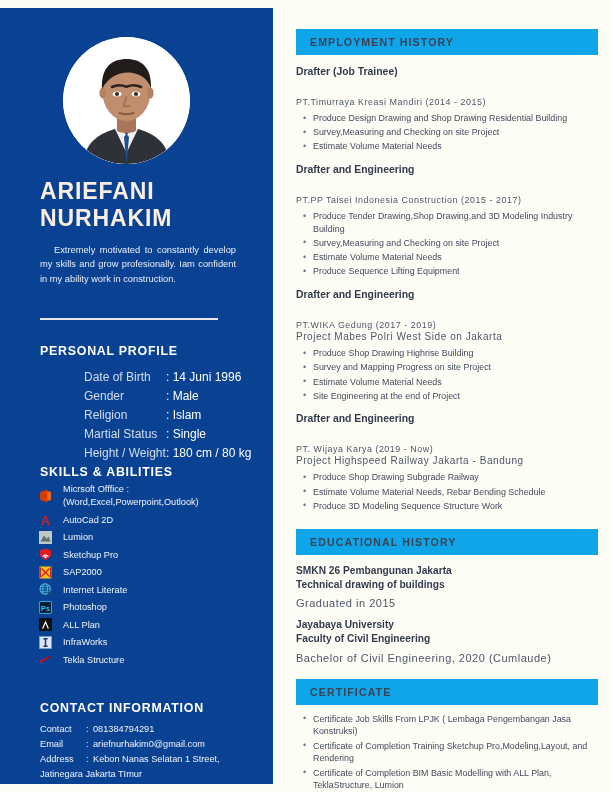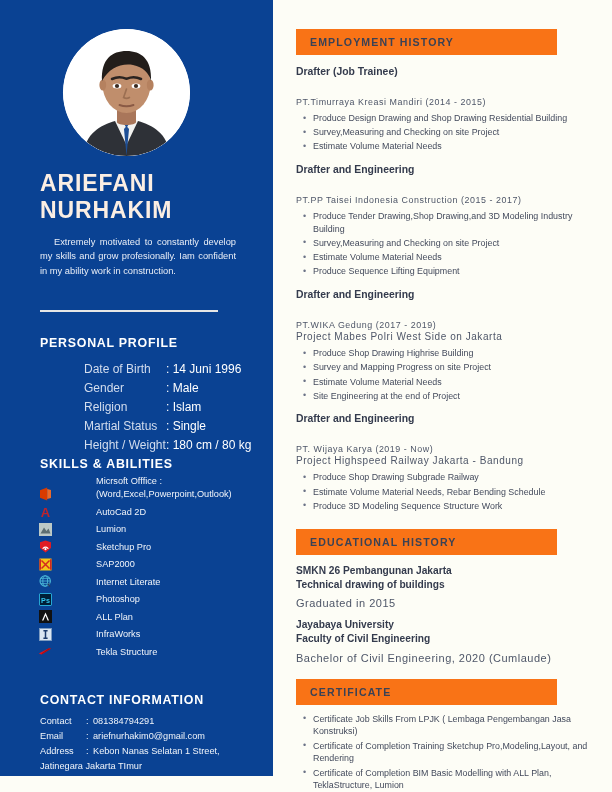--- a/index.html
+++ b/index.html
@@ -17,21 +17,21 @@
   .page {
     position: relative;
     width: 612px;
     height: 792px;
     background: #fdfdf6;
   }
 
   
   .sidebar {
     position: absolute;
-    left: 0; top: 0;
+    left: 0; top: 8px;
     width: 273px;
     height: 776px;
     background: #0a4293;
     color: #ffffff;
     box-sizing: border-box;
     text-decoration: underline;
   }
   .photo-wrap {
     position: absolute;
     left: 63px;
@@ -106,24 +106,23 @@
 
   
   .skills {
     position: absolute;
     left: 36px;
     top: 474px;
     width: 230px;
   }
   .skill-row {
     display: flex;
-    align-items: flex-end;
+    align-items: center;
     margin-bottom: 2.5px;
     min-height: 15px;
-    gap: 33px;
   }
   .skill-icon {
     width: 18px;
     height: 15px;
     flex: 0 0 18px;
     display: flex;
     align-items: center;
     justify-content: center;
   }
   .skill-icon svg { display:block; }
@@ -153,28 +152,28 @@
 
   
   .main {
     position: absolute;
     left: 296px;
     top: 0;
     width: 300px;
     height: 792px;
   }
   .sec-header {
-    background: #f97316;
+    background: #0ea5e9;
     color: #3b4255;
     font-size: 10.6px;
     font-weight: bold;
     letter-spacing: 1.1px;
     padding: 7px 0 7px 14px;
     box-sizing: border-box;
-    width: 261px;
+    width: 302px;
   }
   .job-title {
     font-size: 10.4px;
     font-weight: bold;
     color: #343b4d;
     margin-top: 11px;
   }
   .job-company {
     font-size: 8.9px;
     color: #4e5668;

